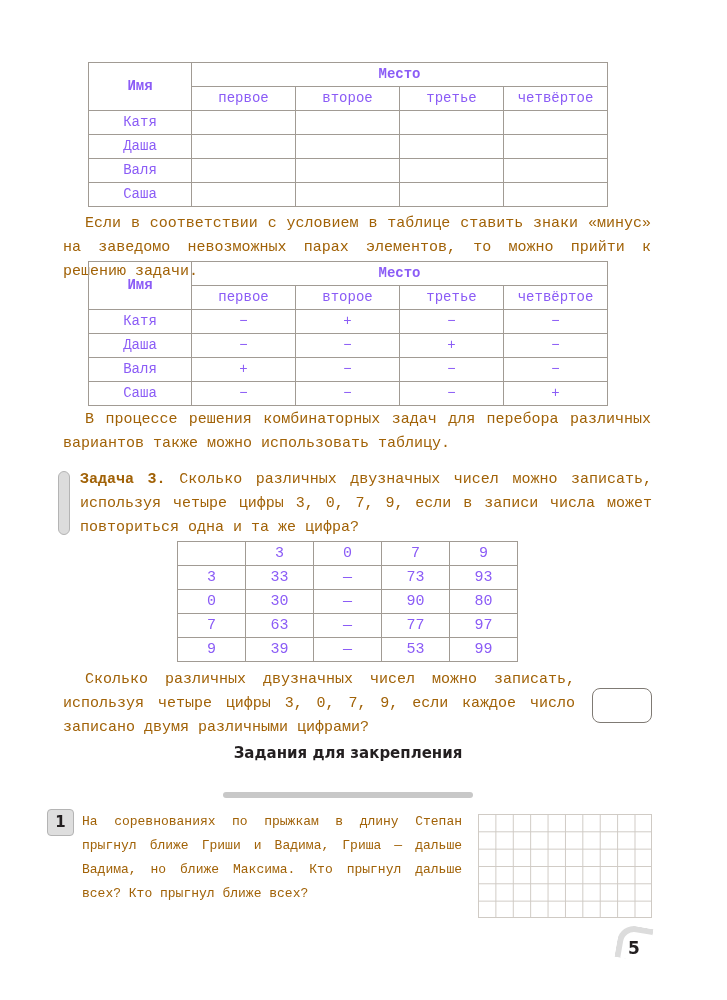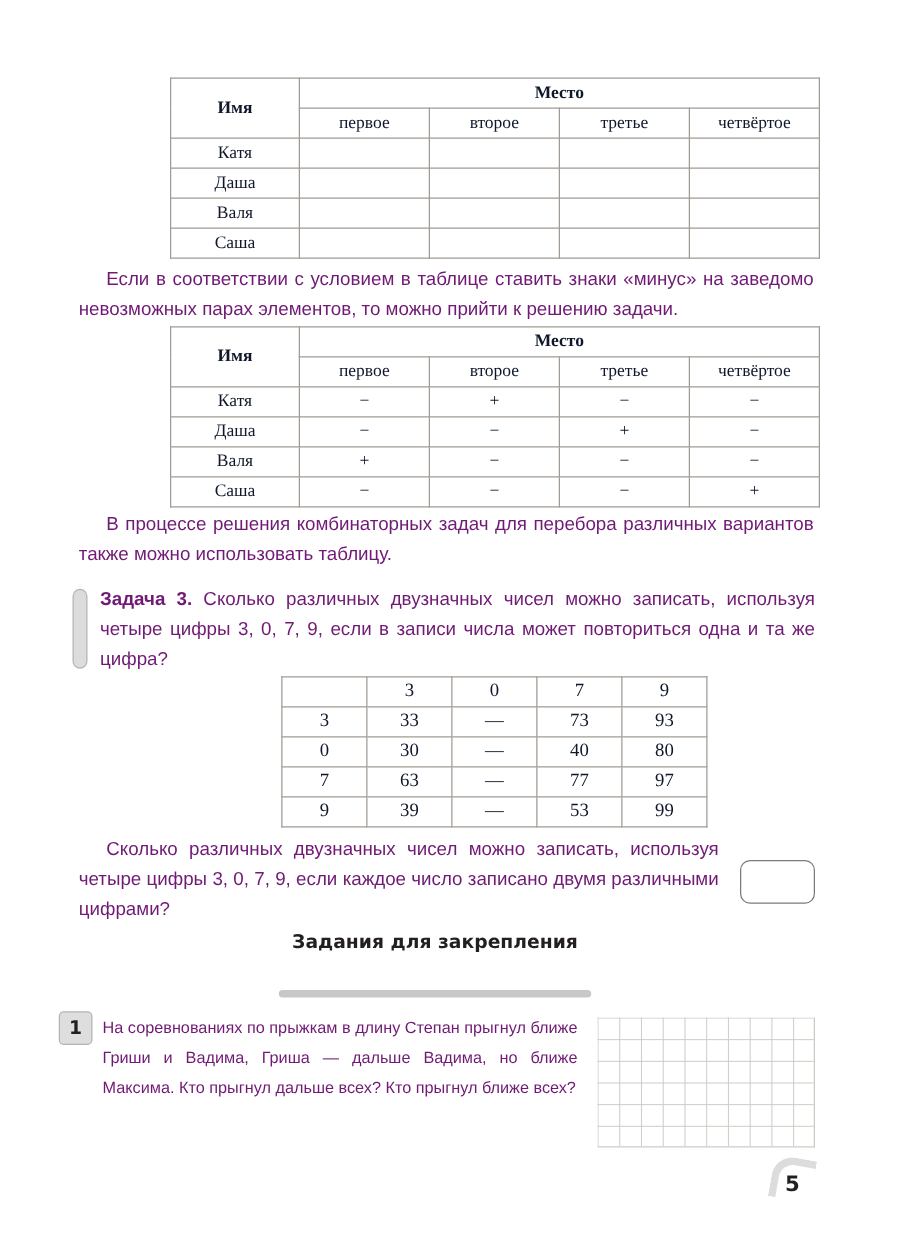--- a/index.html
+++ b/index.html
@@ -2,30 +2,30 @@
 <html><head>
 <meta charset="utf-8">
 <style>
   html, body { margin: 0; padding: 0; background: #ffffff; }
   body {
     width: 727px; height: 1000px; position: relative; overflow: hidden;
     font-family: "DejaVu Sans", sans-serif; color: #231f20;
   }
   table.grid-table {
     position: absolute; border-collapse: collapse; table-layout: fixed;
-    font-family: Liberation Serif, serif; font-size: 14px; color: #0f172a; margin-left: 48px;
+    font-family: Liberation Mono, monospace; font-size: 14px; color: #8b5cf6;
   }
   table.grid-table td, table.grid-table th {
     border: 1.5px solid #a19b94; text-align: center; padding: 0; font-weight: normal;
     height: 23px; line-height: 23px;
   }
   table.grid-table th.bold { font-weight: bold; }
   .para {
     position: absolute; font-size: 15px; line-height: 24px; text-align: justify;
-    font-family: Liberation Sans, sans-serif; color: #701a75;
+    font-family: Liberation Mono, monospace; color: #a16207;
   }
   .para .indent { display: inline-block; width: 22px; }
   .task-bar {
     position: absolute; left: 58px; top: 471px; width: 10px; height: 62px;
     background: #dcdcdc; border: 1px solid #b4b4b4; border-radius: 6px;
   }
   .answer-box {
     position: absolute; left: 592px; top: 688px; width: 58px; height: 33px;
     border: 1.5px solid #7f7a74; border-radius: 8px; background: #fff;
   }
@@ -199,21 +199,21 @@
     <td>3</td>
     <td>33</td>
     <td>—</td>
     <td>73</td>
     <td>93</td>
   </tr>
   <tr>
     <td>0</td>
     <td>30</td>
     <td>—</td>
-    <td>40</td>
+    <td>90</td>
     <td>80</td>
   </tr>
   <tr>
     <td>7</td>
     <td>63</td>
     <td>—</td>
     <td>77</td>
     <td>97</td>
   </tr>
   <tr>

